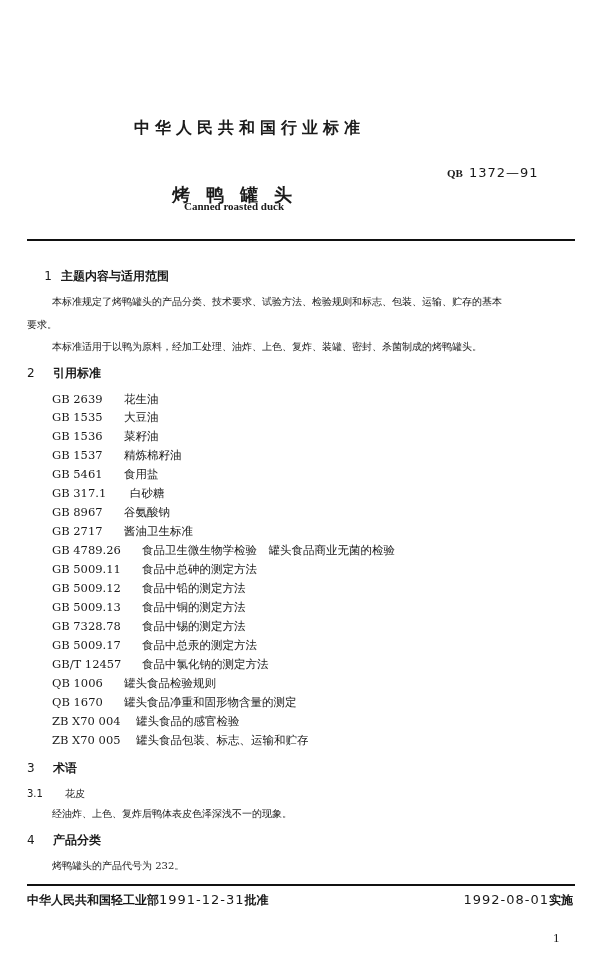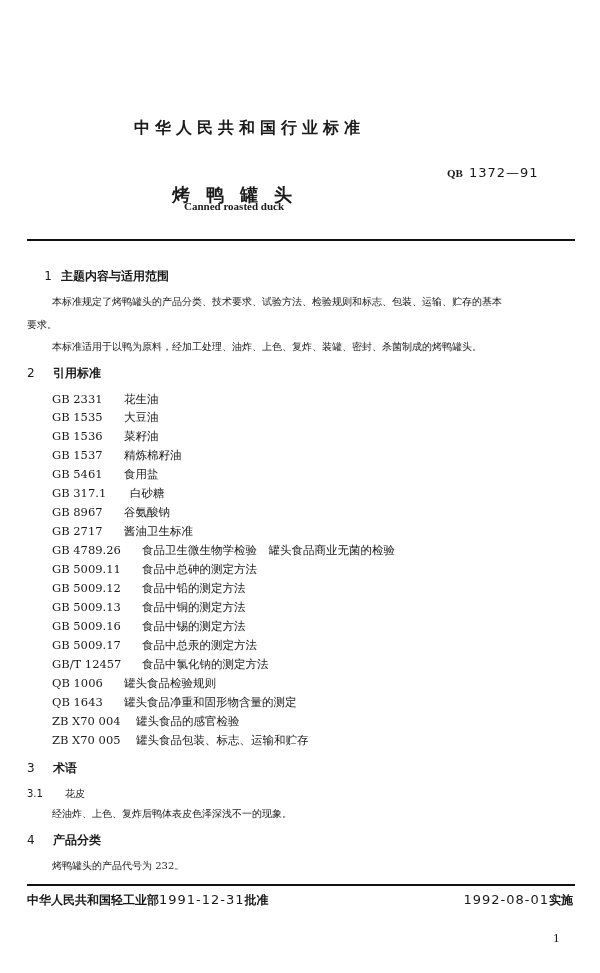--- a/index.html
+++ b/index.html
@@ -91,37 +91,37 @@
   <span class="num">1</span><span>主题内容与适用范围</span>
 </div>
 <div class="abs para" style="left:52px; top:295px;">本标准规定了烤鸭罐头的产品分类、技术要求、试验方法、检验规则和标志、包装、运输、贮存的基本</div>
 <div class="abs para" style="left:27px; top:318px;">要求。</div>
 <div class="abs para" style="left:52px; top:340px;">本标准适用于以鸭为原料，经加工处理、油炸、上色、复炸、装罐、密封、杀菌制成的烤鸭罐头。</div>
 
 <div class="abs sans sec-heading" style="left:27px; top:365px;">
   <span class="num">2</span><span>引用标准</span>
 </div>
 
-<div class="abs ref-row" style="top:392px;"><span class="ref-code" style="width:72px">GB 2331</span><span>花生油</span></div>
+<div class="abs ref-row" style="top:392px;"><span class="ref-code" style="width:72px">GB 2639</span><span>花生油</span></div>
 <div class="abs ref-row" style="top:410px;"><span class="ref-code" style="width:72px">GB 1535</span><span>大豆油</span></div>
 <div class="abs ref-row" style="top:429px;"><span class="ref-code" style="width:72px">GB 1536</span><span>菜籽油</span></div>
 <div class="abs ref-row" style="top:448px;"><span class="ref-code" style="width:72px">GB 1537</span><span>精炼棉籽油</span></div>
 <div class="abs ref-row" style="top:467px;"><span class="ref-code" style="width:72px">GB 5461</span><span>食用盐</span></div>
 <div class="abs ref-row" style="top:486px;"><span class="ref-code" style="width:78px">GB 317.1</span><span>白砂糖</span></div>
 <div class="abs ref-row" style="top:505px;"><span class="ref-code" style="width:72px">GB 8967</span><span>谷氨酸钠</span></div>
 <div class="abs ref-row" style="top:524px;"><span class="ref-code" style="width:72px">GB 2717</span><span>酱油卫生标准</span></div>
 <div class="abs ref-row" style="top:543px;"><span class="ref-code" style="width:90px">GB 4789.26</span><span>食品卫生微生物学检验　罐头食品商业无菌的检验</span></div>
 <div class="abs ref-row" style="top:562px;"><span class="ref-code" style="width:90px">GB 5009.11</span><span>食品中总砷的测定方法</span></div>
 <div class="abs ref-row" style="top:581px;"><span class="ref-code" style="width:90px">GB 5009.12</span><span>食品中铅的测定方法</span></div>
 <div class="abs ref-row" style="top:600px;"><span class="ref-code" style="width:90px">GB 5009.13</span><span>食品中铜的测定方法</span></div>
-<div class="abs ref-row" style="top:619px;"><span class="ref-code" style="width:90px">GB 5009.16</span><span>食品中锡的测定方法</span></div>
+<div class="abs ref-row" style="top:619px;"><span class="ref-code" style="width:90px">GB 7328.78</span><span>食品中锡的测定方法</span></div>
 <div class="abs ref-row" style="top:638px;"><span class="ref-code" style="width:90px">GB 5009.17</span><span>食品中总汞的测定方法</span></div>
 <div class="abs ref-row" style="top:657px;"><span class="ref-code" style="width:90px">GB/T 12457</span><span>食品中氯化钠的测定方法</span></div>
 <div class="abs ref-row" style="top:676px;"><span class="ref-code" style="width:72px">QB 1006</span><span>罐头食品检验规则</span></div>
-<div class="abs ref-row" style="top:695px;"><span class="ref-code" style="width:72px">QB 1643</span><span>罐头食品净重和固形物含量的测定</span></div>
+<div class="abs ref-row" style="top:695px;"><span class="ref-code" style="width:72px">QB 1670</span><span>罐头食品净重和固形物含量的测定</span></div>
 <div class="abs ref-row" style="top:714px;"><span class="ref-code" style="width:84px">ZB X70 004</span><span>罐头食品的感官检验</span></div>
 <div class="abs ref-row" style="top:733px;"><span class="ref-code" style="width:84px">ZB X70 005</span><span>罐头食品包装、标志、运输和贮存</span></div>
 
 <div class="abs sans sec-heading" style="left:27px; top:760px;">
   <span class="num">3</span><span>术语</span>
 </div>
 <div class="abs sans para" style="left:27px; top:787px;">
   <span style="display:inline-block; width:38px;">3.1</span><span>花皮</span>
 </div>
 <div class="abs para" style="left:52px; top:807px;">经油炸、上色、复炸后鸭体表皮色泽深浅不一的现象。</div>

